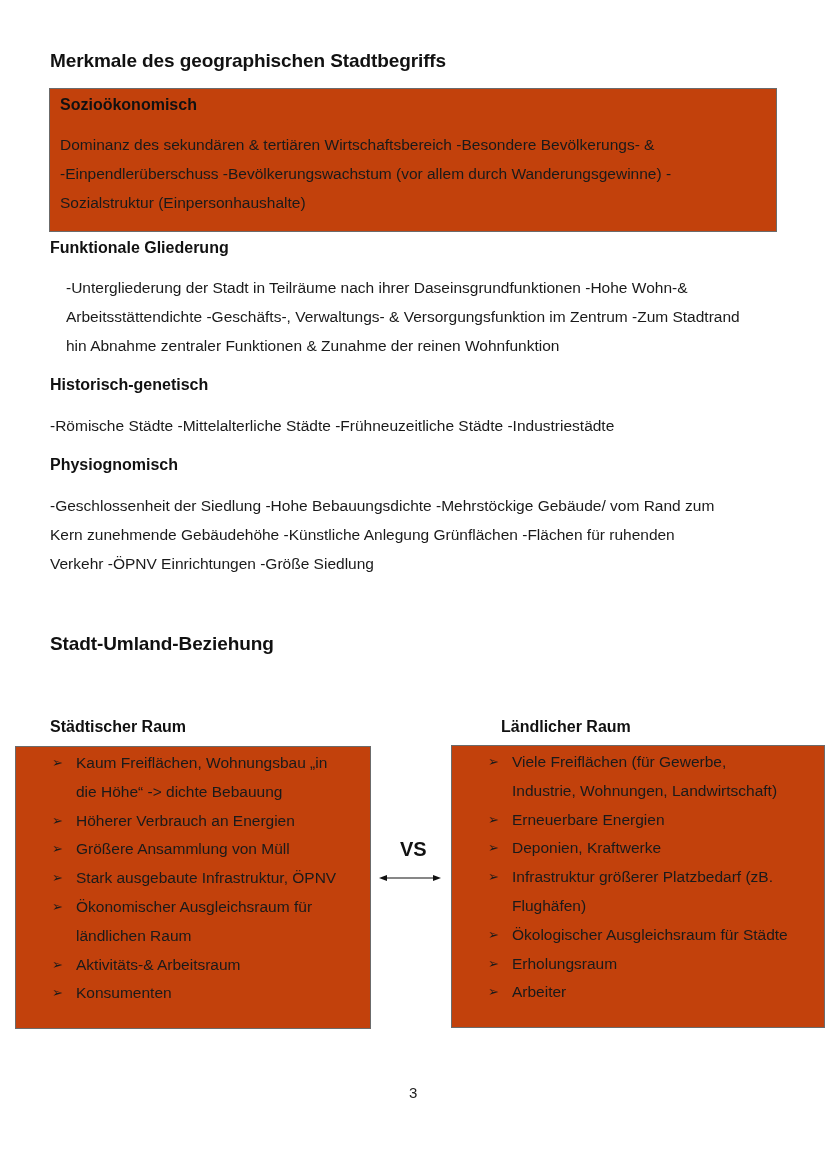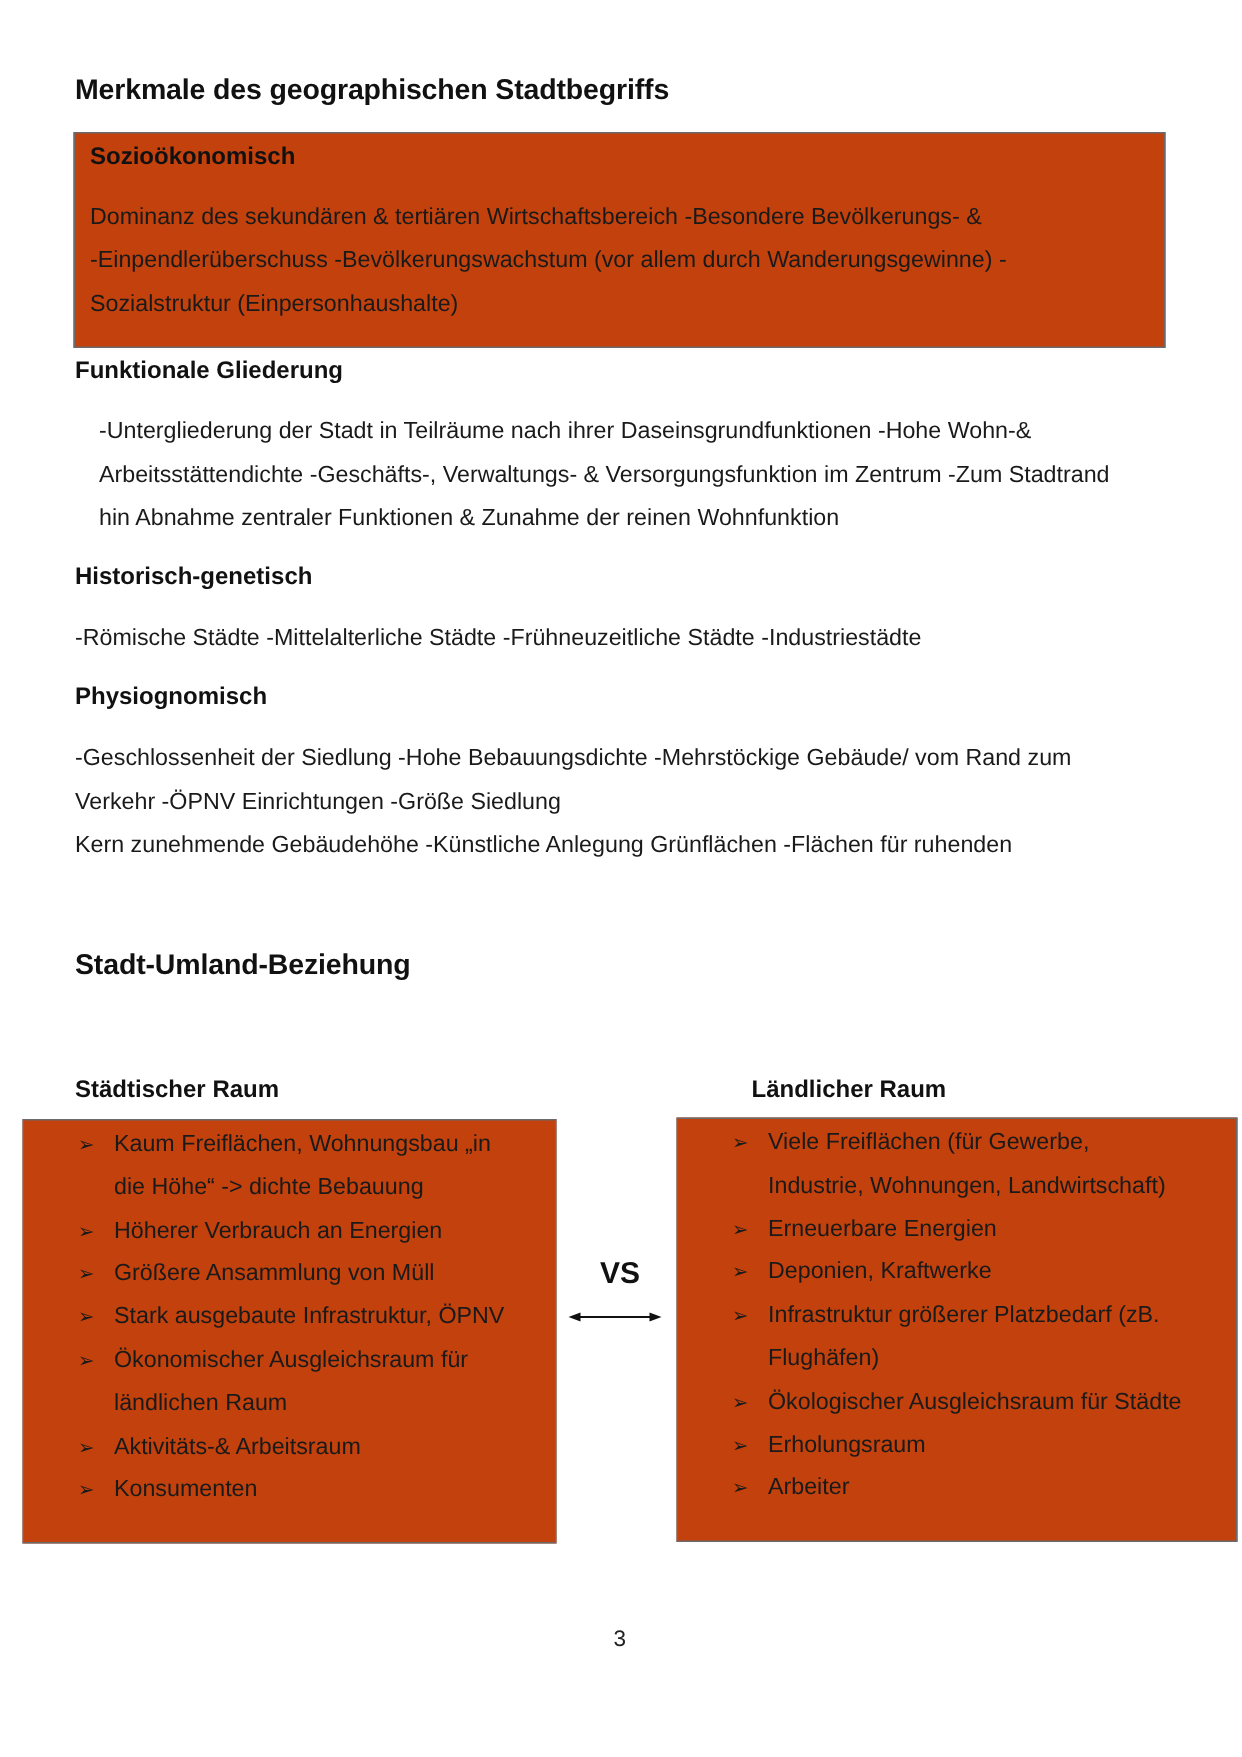--- a/index.html
+++ b/index.html
@@ -76,22 +76,22 @@
 </div>
 
 <div class="abs h2" style="left:50px; top:376px;">Historisch-genetisch</div>
 <div class="abs para" style="left:50px; top:411px; width:760px;">
   <div>-Römische Städte -Mittelalterliche Städte -Frühneuzeitliche Städte -Industriestädte</div>
 </div>
 
 <div class="abs h2" style="left:50px; top:456px;">Physiognomisch</div>
 <div class="abs para" style="left:50px; top:491px; width:760px;">
   <div>-Geschlossenheit der Siedlung -Hohe Bebauungsdichte -Mehrstöckige Gebäude/ vom Rand zum</div>
+  <div>Kern zunehmende Gebäudehöhe -Künstliche Anlegung Grünflächen -Flächen für ruhenden</div>
   <div>Verkehr -ÖPNV Einrichtungen -Größe Siedlung</div>
-  <div>Kern zunehmende Gebäudehöhe -Künstliche Anlegung Grünflächen -Flächen für ruhenden</div>
 </div>
 
 <div class="abs h1" style="left:50px; top:633px;">Stadt-Umland-Beziehung</div>
 
 <div class="abs h2" style="left:50px; top:718px;">Städtischer Raum</div>
 <div class="abs h2" style="left:501px; top:718px;">Ländlicher Raum</div>
 
 <div class="abs box" style="left:15px; top:746px; width:356px; height:283px;">
   <ul class="list" style="position:absolute; left:0; top:2px; width:354px;">
     <li><span class="bullet">➢</span><span>Kaum Freiflächen, Wohnungsbau „in</span><br><span>die Höhe“ -&gt; dichte Bebauung</span></li>

